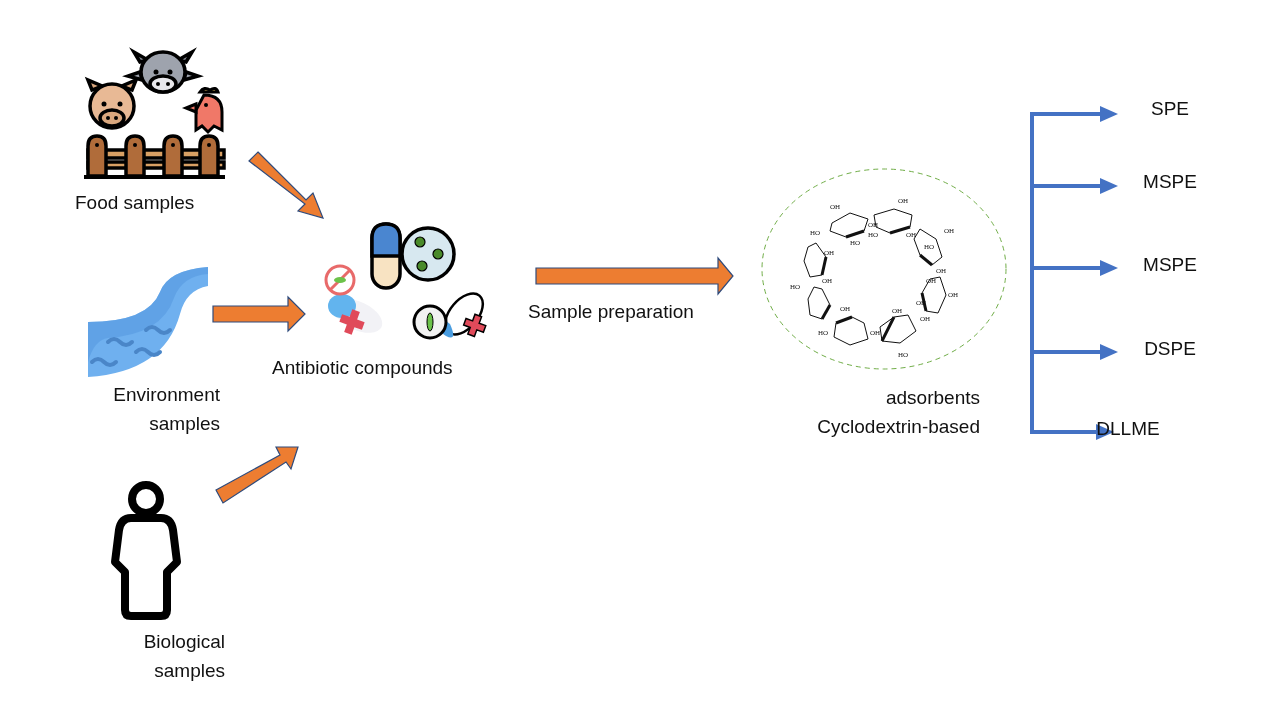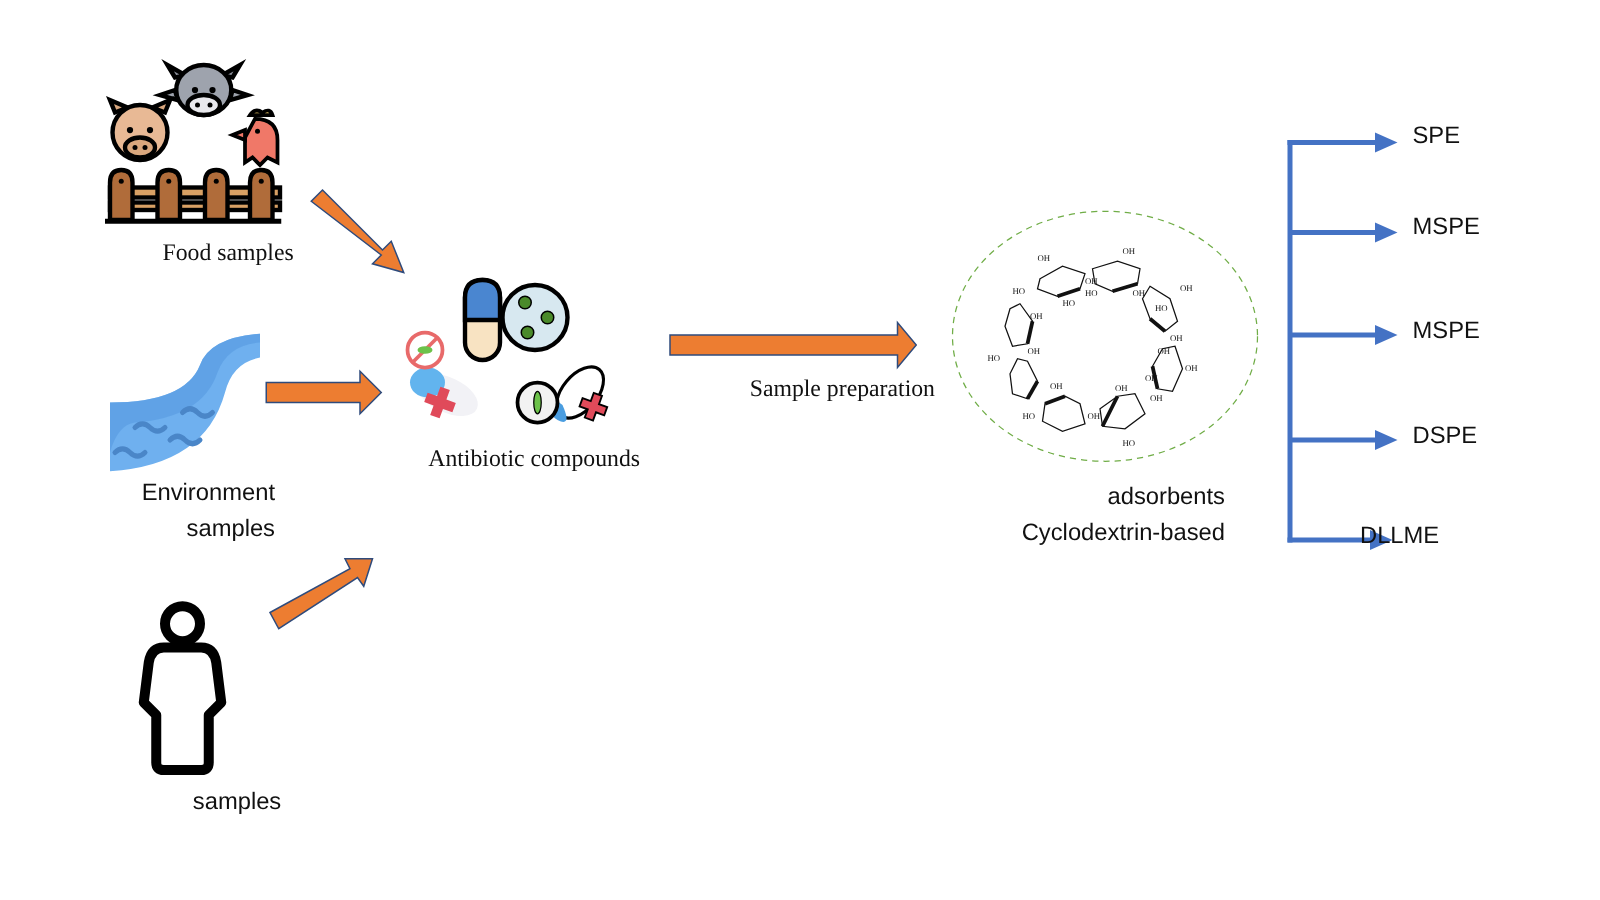--- a/index.html
+++ b/index.html
@@ -1,21 +1,21 @@
 <!DOCTYPE html>
 <html><head>
 <meta charset="utf-8">
 <style>
   html, body { margin:0; padding:0; background:#ffffff; }
   body { width:1280px; height:720px; position:relative; overflow:hidden;
          font-family:"Liberation Sans", "DejaVu Sans", sans-serif; color:#111; }
-  .lbl { position:absolute; font-size:19px; text-align:right; line-height:29px; white-space:nowrap;font-family:Liberation Serif, serif; }
+  .lbl { position:absolute; font-size:19px; text-align:left; line-height:29px; white-space:nowrap; }
   .lbl2 { position:absolute; font-size:19px; text-align:right; line-height:29px; }
   svg { position:absolute; overflow:visible; }
-  .method { position:absolute; font-size:19px; left:1130px; width:80px; }
+  .method { position:absolute; font-size:19px; left:1130px; width:80px; text-align:center; }
 </style>
 </head>
 <body>
 
 <svg style="left:82px;top:50px" width="145" height="130" viewBox="0 0 145 130">
 
   <g stroke="#000" stroke-width="3.5">
     <path d="M58 12 L52 2 L66 10 Z" fill="#8a8e99"></path>
     <path d="M104 12 L110 2 L96 10 Z" fill="#8a8e99"></path>
     <ellipse cx="81" cy="22" rx="22" ry="20" fill="#9ea3ad"></ellipse>
@@ -75,20 +75,21 @@
 <div class="lbl2" style="left:60px;top:380px;width:160px">
   <div>Environment</div>
   <div>samples</div>
 </div>
 
 <svg style="left:105px;top:480px" width="82" height="140" viewBox="0 0 82 140">
   <circle cx="41" cy="19" r="14" fill="none" stroke="#000" stroke-width="8"></circle>
   <path d="M26 38 L56 38 Q66 38 68 50 L72 82 L62 92 L62 130 Q62 136 56 136 L26 136 Q20 136 20 130 L20 92 L10 82 L14 50 Q16 38 26 38 Z" fill="none" stroke="#000" stroke-width="8" stroke-linejoin="round"></path>
 </svg>
 <div class="lbl2" style="left:65px;top:627px;width:160px">
+  <div>Biological</div>
   <div>samples</div>
 </div>
 
 <svg style="left:0;top:0" width="1280" height="720">
   <polygon points="258,152 306,200 313,193 323,218 298,211 305,204 249,161" fill="#ED7D31" stroke="#2F4B7C" stroke-width="1.2"></polygon>
 </svg>
 <svg style="left:0;top:0" width="1280" height="720">
   <polygon points="213,306 288,306 288,297 305,314 288,331 288,322 213,322" fill="#ED7D31" stroke="#2F4B7C" stroke-width="1.2"></polygon>
 </svg>
 <svg style="left:0;top:0" width="1280" height="720">

